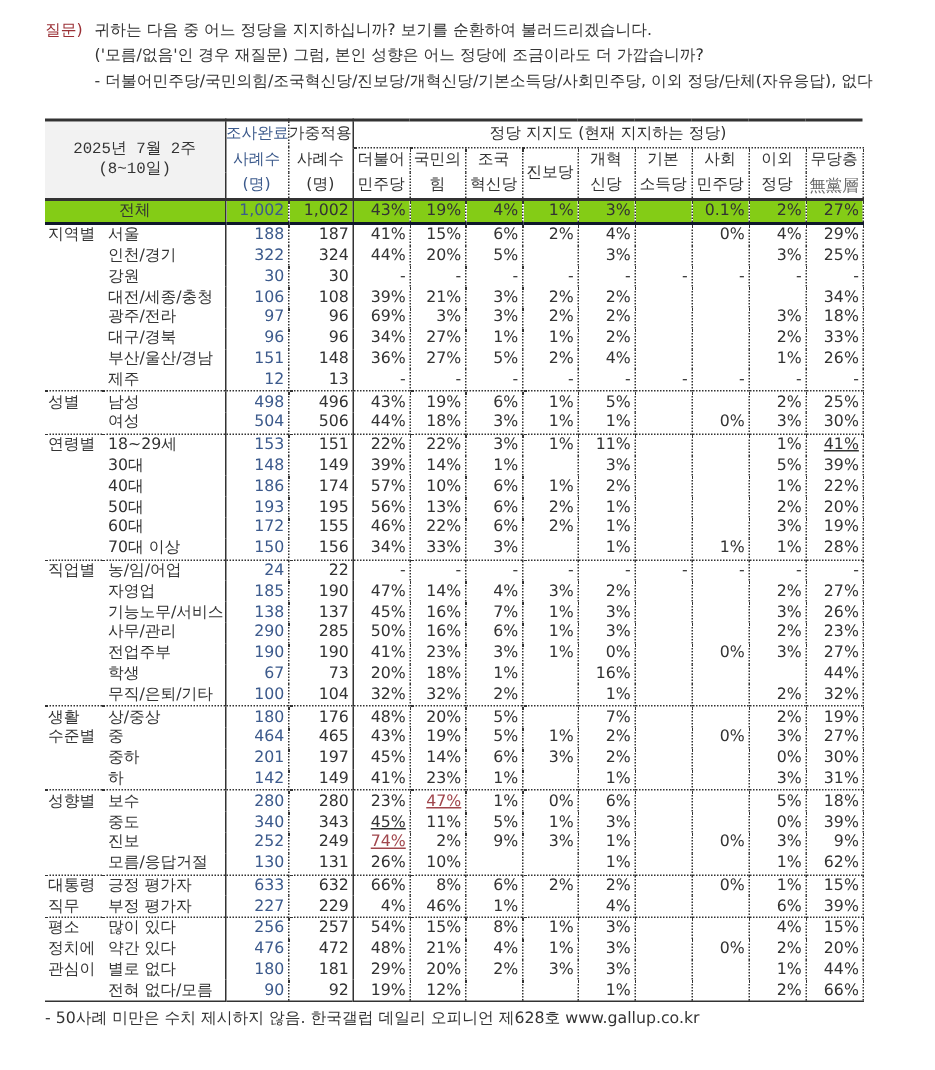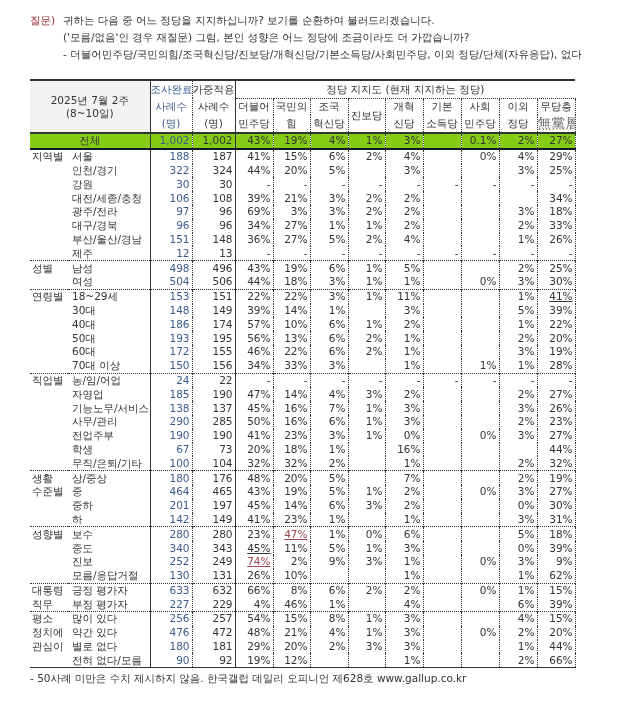--- a/index.html
+++ b/index.html
@@ -6,32 +6,32 @@
     body { width:623px; height:713px; position:relative; overflow:hidden;
            font-family:"DejaVu Sans", "Liberation Sans", sans-serif; color:#333; }
     .q { position:absolute; left:0; top:12px; width:623px; font-size:10.5px; line-height:16.5px; }
     .q .lbl { position:absolute; left:30px; top:0; color:#9a2f35;text-align:right; }
     .q .line { position:absolute; left:63px; white-space:nowrap; color:#333; }
     table { position:absolute; left:30px; top:79px; border-collapse:collapse; table-layout:fixed;
             font-size:10.5px; width:466px; }
     td, th { padding:0; height:13.8px; line-height:13px; white-space:nowrap; overflow:hidden; font-weight:normal; }
     thead th { text-align:center; vertical-align:middle; }
     .hdr-top { border-top:2px solid #333; }
-    .title-cell { background:#f2f2f2; border-right:1px solid #333; }
+    .title-cell { background:#f2f2f2; border-right:1px solid #333;font-family:Liberation Mono, monospace; }
     .nblue { color:#3c5a8c; }
     .num { text-align:right; padding-right:2px; }
     .dot-r { border-right:1px dotted #333; }
     .solid-r { border-right:1px solid #333; }
     .dot-b { border-bottom:1px dotted #333; }
     .total-row td { background:#84cc16; border-bottom:2px solid #0f172a; }
     .grp { padding-left:2px; }
     .sub { padding-left:4px; }
     .red-u { color:#a0464c; text-decoration:underline; }
     .blk-u { text-decoration:underline; }
-    .hanja { color:#666; font-size:14px; }
+    .hanja { color:#666; font-size:11px; }
     .foot { position:absolute; left:30px; top:672px; font-size:10.5px; white-space:nowrap; }
   </style>
 </head>
 <body>
 
 <div class="q">
   <span class="lbl">질문)</span>
   <span class="line" style="top:0">귀하는 다음 중 어느 정당을 지지하십니까? 보기를 순환하여 불러드리겠습니다.</span>
   <span class="line" style="top:17px">('모름/없음'인 경우 재질문) 그럼, 본인 성향은 어느 정당에 조금이라도 더 가깝습니까?</span>
   <span class="line" style="top:34px">- 더불어민주당/국민의힘/조국혁신당/진보당/개혁신당/기본소득당/사회민주당, 이외 정당/단체(자유응답), 없다</span>

